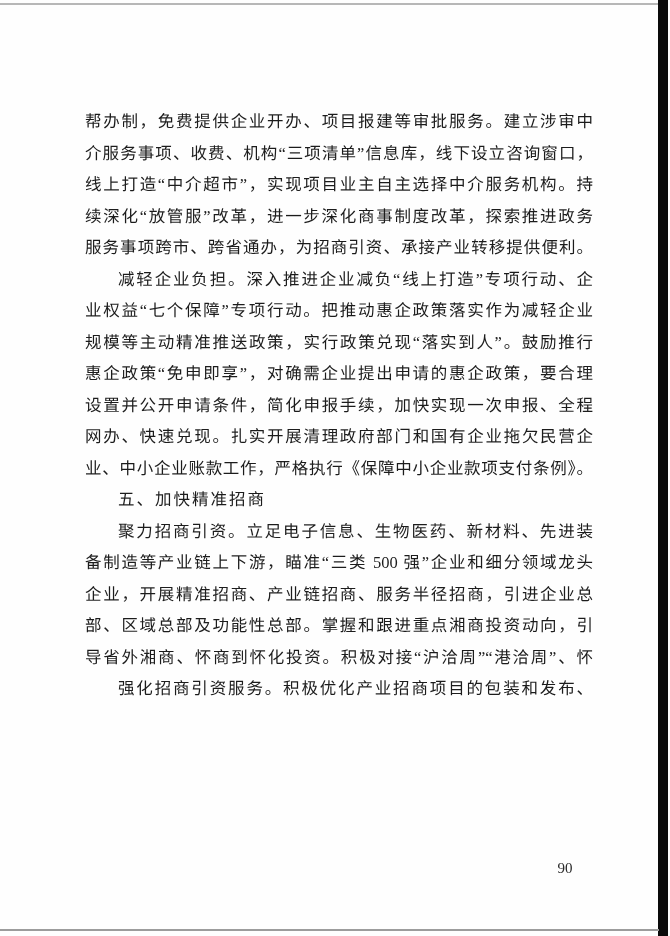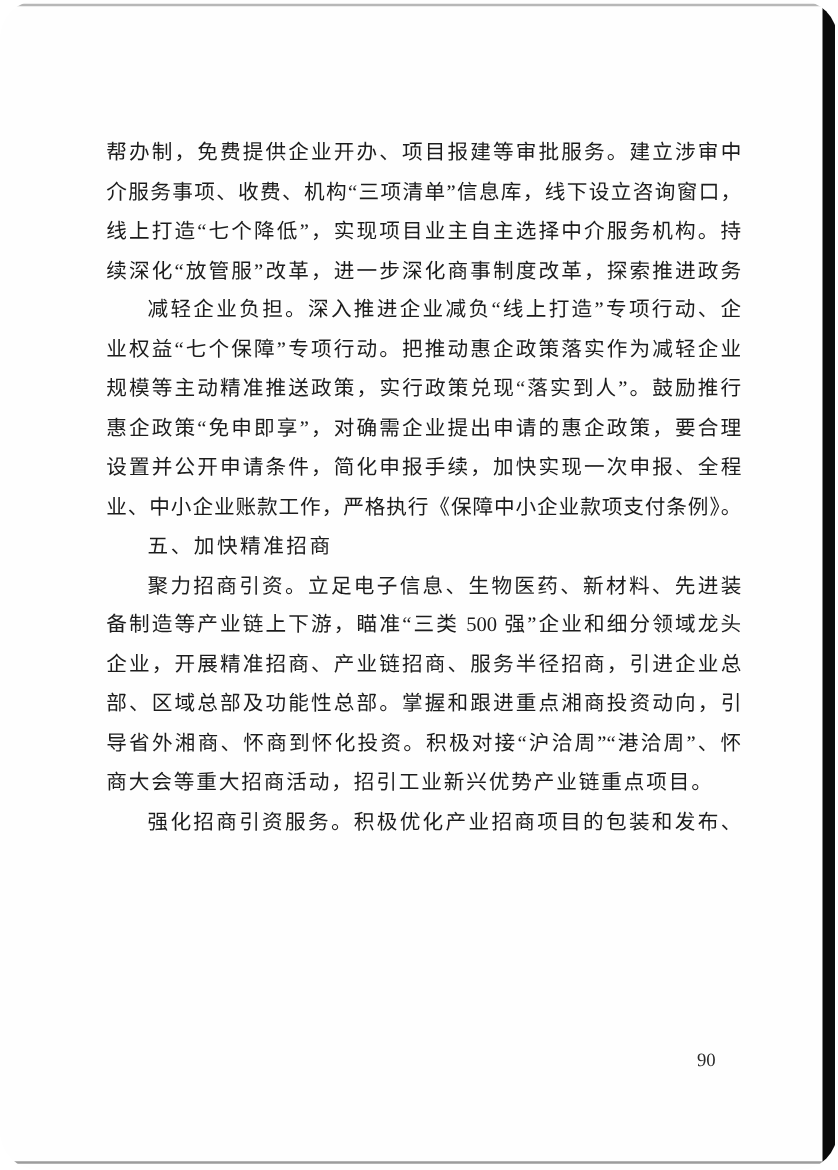--- a/index.html
+++ b/index.html
@@ -7,21 +7,20 @@
   body {
     background: #ffffff;
     font-family: "Liberation Serif", "DejaVu Serif", serif;
   }
   .scan-page {
     position: relative;
     width: 670px;
     height: 936px;
     background: #fefefe;
     overflow: hidden;
-    border-radius: 31px;
   }
   .edge-top {
     position: absolute; top: 3px; left: 0;
     width: 659px; height: 2px;
     background: #b7b7b7;
   }
   .edge-right {
     position: absolute; top: 0; left: 658px;
     width: 10px; height: 936px;
     background: #0b0b0b;
@@ -54,21 +53,21 @@
   }
   .line.heading {
     font-weight: normal;
     text-align: left;
     text-align-last: left;
     letter-spacing: 2px;
   }
   .lead { font-weight: normal; }
   .page-number {
     position: absolute;
-    left: 540px; top: 839px;
+    left: 540px; top: 858px;
     width: 50px;
     text-align: center;
     font-size: 15px;
     color: #2a2a2a;
     line-height: 20px;
   }
 </style>
 </head>
 <body>
 
@@ -76,44 +75,45 @@
 
   <div class="edge-top"></div>
   <div class="edge-right"></div>
   <div class="edge-bottom"></div>
 
   <main class="text-block">
 
     <section>
       <div class="line">帮办制，免费提供企业开办、项目报建等审批服务。建立涉审中</div>
       <div class="line">介服务事项、收费、机构“三项清单”信息库，线下设立咨询窗口，</div>
-      <div class="line">线上打造“七个降低”，实现项目业主自主选择中介服务机构。持</div>
+      <div class="line">线上打造“中介超市”，实现项目业主自主选择中介服务机构。持</div>
       <div class="line">续深化“放管服”改革，进一步深化商事制度改革，探索推进政务</div>
+      <div class="line">服务事项跨市、跨省通办，为招商引资、承接产业转移提供便利。</div>
     </section>
 
     <section>
       <div class="line indent"><span class="lead">减轻企业负担</span><span>。深入推进企业减负“线上打造”专项行动、企</span></div>
       <div class="line">业权益“七个保障”专项行动。把推动惠企政策落实作为减轻企业</div>
       <div class="line">规模等主动精准推送政策，实行政策兑现“落实到人”。鼓励推行</div>
       <div class="line">惠企政策“免申即享”，对确需企业提出申请的惠企政策，要合理</div>
       <div class="line">设置并公开申请条件，简化申报手续，加快实现一次申报、全程</div>
+      <div class="line">网办、快速兑现。扎实开展清理政府部门和国有企业拖欠民营企</div>
       <div class="line">业、中小企业账款工作，严格执行《保障中小企业款项支付条例》。</div>
     </section>
 
     <section>
       <div class="line heading indent">五、加快精准招商</div>
     </section>
 
     <section>
       <div class="line indent"><span class="lead">聚力招商引资</span><span>。立足电子信息、生物医药、新材料、先进装</span></div>
       <div class="line">备制造等产业链上下游，瞄准“三类 500 强”企业和细分领域龙头</div>
       <div class="line">企业，开展精准招商、产业链招商、服务半径招商，引进企业总</div>
       <div class="line">部、区域总部及功能性总部。掌握和跟进重点湘商投资动向，引</div>
       <div class="line">导省外湘商、怀商到怀化投资。积极对接“沪洽周”“港洽周”、怀</div>
-      <div class="line short">商大会等重大招商活动，招引工业新兴优势产业链重点项目。</div>
     </section>
 
     <section>
       <div class="line indent"><span class="lead">强化招商引资服务</span><span>。积极优化产业招商项目的包装和发布、</span></div>
     </section>
 
   </main>
 
   <div class="page-number">90</div>
 

